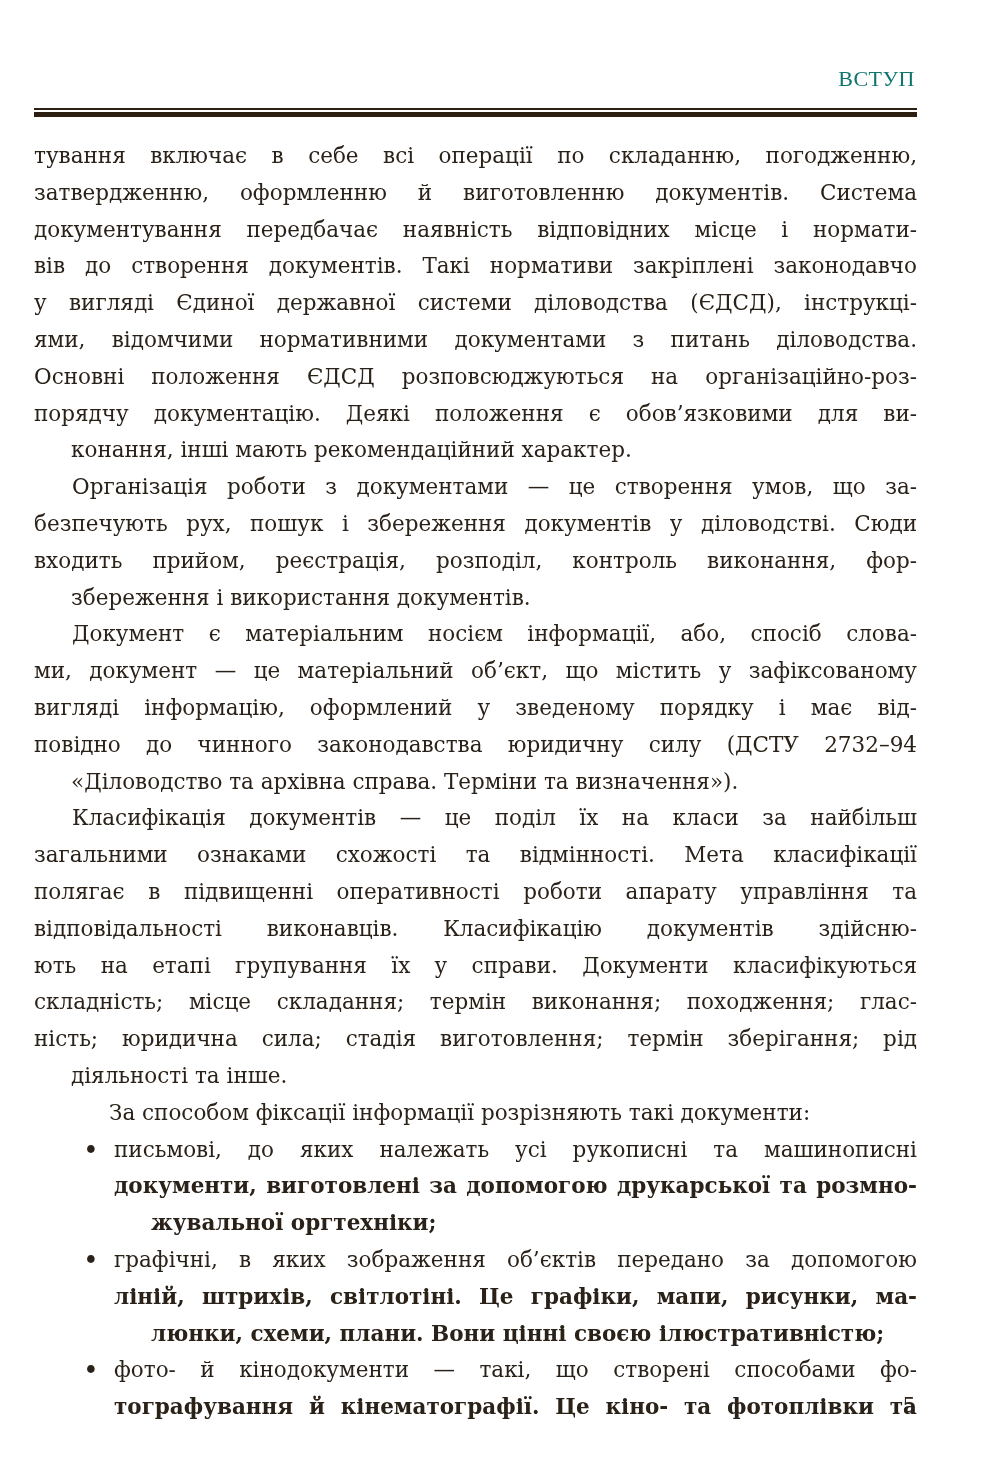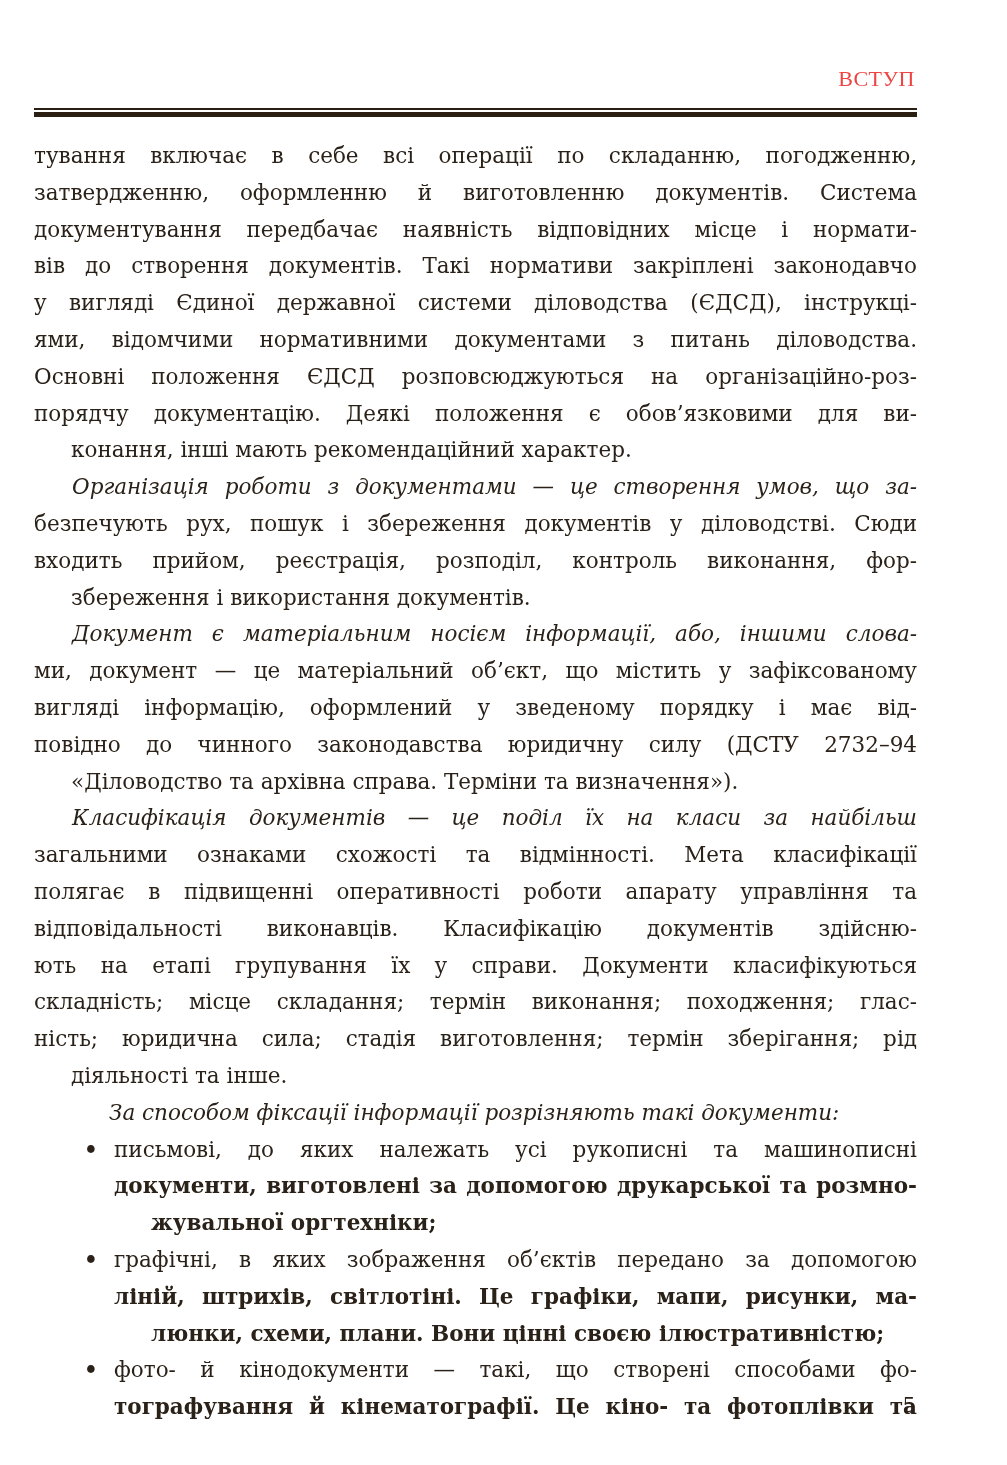--- a/index.html
+++ b/index.html
@@ -3,39 +3,39 @@
   <meta charset="utf-8">
   <style>
     html, body { margin: 0; padding: 0; background: #ffffff; }
     body {
       width: 1007px; height: 1465px; position: relative; overflow: hidden;
       font-family: "DejaVu Serif", "Liberation Serif", serif;
       color: #2a2118;
     }
     .running-head {
       position: absolute; top: 66px; right: 92px;
-      font-size: 22px; letter-spacing: 0.5px; color: #ef4444;
+      font-size: 22px; letter-spacing: 0.5px; color: #0f766e;
       font-family: "Liberation Serif", serif;
     }
     .rule {
       position: absolute; left: 34px; width: 883px; top: 108px;
     }
     .rule .thin { height: 2px; background: #2a1f10; }
     .rule .gap { height: 2px; background: #fff; }
     .rule .thick { height: 5px; background: #2a1f10; }
     .text-block {
       position: absolute; left: 34px; top: 138px; width: 883px;
       font-size: 21.5px; line-height: 36.8px;
     }
     .line {
       display: block; white-space: nowrap; text-align: justify;
       text-align-last: justify; height: 36.8px; overflow: visible;
     }
     .line.last { text-align-last: left; margin-left: 37px; }
-    .line.indent { padding-left: 38px; font-style: italic; }
+    .line.indent { padding-left: 38px; }
     .line.bullet-indent { padding-left: 80px; font-weight: bold; }
     .line.bullet-first { padding-left: 50px; position: relative; }
     .bullet-first .dot {
       position: absolute; left: 50px; top: 0; font-weight: bold;
     }
     .bullet-first .btext { padding-left: 30px; display: inline-block; width: calc(100% - 30px); text-align: justify; text-align-last: justify; }
     .page-number {
       position: absolute; top: 1391px; right: 92px;
       font-size: 24px; font-family: "Liberation Serif", serif; color: #2a2118;
     }
@@ -66,21 +66,21 @@
   </div>
 
   <div>
     <span class="line indent">Організація роботи з документами — це створення умов, що за-</span>
     <span class="line">безпечують рух, пошук і збереження документів у діловодстві. Сюди</span>
     <span class="line">входить прийом, реєстрація, розподіл, контроль виконання, фор-</span>
     <span class="line last">збереження і використання документів.</span>
   </div>
 
   <div>
-    <span class="line indent">Документ є матеріальним носієм інформації, або, іншими слова-</span>
+    <span class="line indent">Документ є матеріальним носієм інформації, або, спосіб слова-</span>
     <span class="line">ми, документ — це матеріальний об’єкт, що містить у зафіксованому</span>
     <span class="line">вигляді інформацію, оформлений у зведеному порядку і має від-</span>
     <span class="line">повідно до чинного законодавства юридичну силу (ДСТУ 2732–94</span>
     <span class="line last">«Діловодство та архівна справа. Терміни та визначення»).</span>
   </div>
 
   <div>
     <span class="line indent">Класифікація документів — це поділ їх на класи за найбільш</span>
     <span class="line">загальними ознаками схожості та відмінності. Мета класифікації</span>
     <span class="line">полягає в підвищенні оперативності роботи апарату управління та</span>

